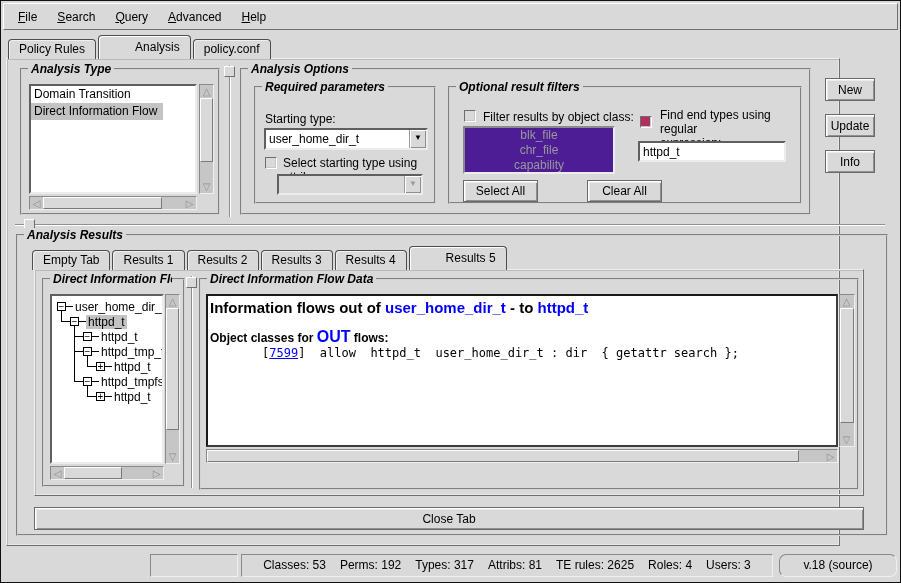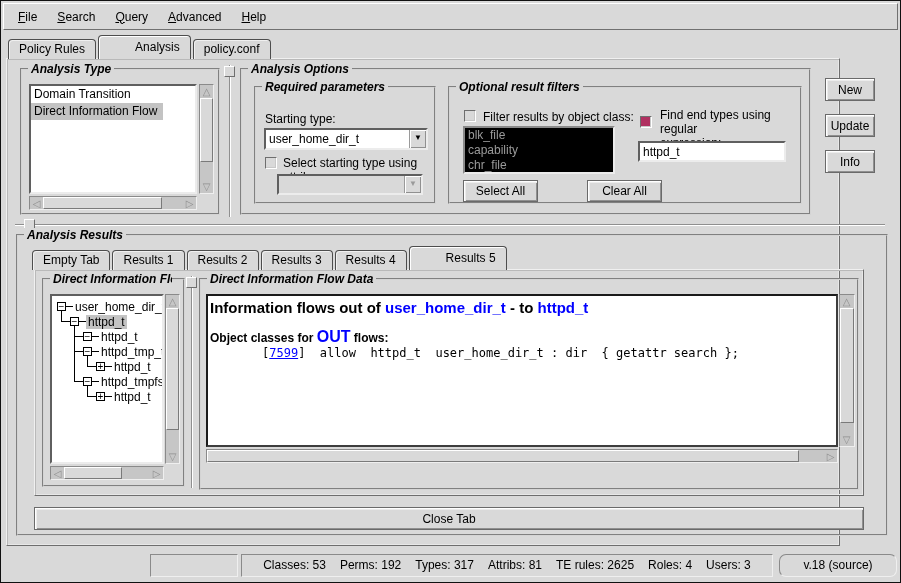--- a/index.html
+++ b/index.html
@@ -19,21 +19,21 @@
   .tab.active { height:24px; line-height:22px; box-shadow:inset 1px 1px 0 #ffffff;padding-left:36px; }
   .content-frame { position:absolute; border:1px solid; border-color:#f0f0f0 #6e6e6e #6e6e6e #f0f0f0; box-shadow:inset 1px 1px 0 #b9b9b9, inset -1px -1px 0 #e8e8e8; }
 
   
   .btn { position:absolute; background:#d9d9d9; border:1px solid #6a6a6a; box-shadow:inset 1px 1px 0 #ffffff, inset 2px 2px 0 #ececec, inset -1px -1px 0 #909090; text-align:center; cursor:default; }
 
   
   .whitebox { position:absolute; background:#ffffff; border:2px solid; border-color:#5f5f5f #ececec #ececec #5f5f5f; overflow:hidden; }
   .lb-item { padding:0 3px; line-height:17px; white-space:nowrap; }
   .lb-item.selected { background:#c3c3c3; display:inline-block; padding-right:6px; }
-  .graybox { position:absolute; background:#000000; border:2px solid; border-color:#8a8a8a #ececec #ececec #8a8a8a; overflow:hidden; color:#9a9a9a; }
+  .graybox { position:absolute; background:#4c1d95; border:2px solid; border-color:#8a8a8a #ececec #ececec #8a8a8a; overflow:hidden; color:#9a9a9a;text-align:center; }
 
   .combo { position:absolute; display:flex; background:#fff; border:2px solid; border-color:#5f5f5f #ececec #ececec #5f5f5f; }
   .combo input { flex:1; min-width:0; border:0; outline:0; background:#fff; font:12px "Liberation Sans", sans-serif; padding:1px 3px; }
   .combo .drop { width:17px; background:#d9d9d9; border-left:1px solid #9a9a9a; box-shadow:inset 1px 1px 0 #fff, inset -1px -1px 0 #909090; text-align:center; font-size:8px; line-height:16px; color:#000; }
   .combo.disabled, .combo.disabled input { background:#d9d9d9; }
   .combo.disabled .drop { color:#9a9a9a; }
 
   .check { position:absolute; width:12px; height:12px; background:#d9d9d9; border:1px solid; border-color:#6e6e6e #ffffff #ffffff #6e6e6e; box-shadow:inset -1px -1px 0 #c8c8c8; }
   .check.on { background:#b03060; }
 
@@ -134,22 +134,22 @@
           <div class="drop">▼</div>
         </div>
       </div>
 
       <div class="groupbox" style="left:206px; top:16px; width:354px; height:118px;">
         <span class="legend">Optional result filters</span>
         <span class="check" style="left:14px; top:22px;"></span>
         <div style="position:absolute; left:33px; top:22px;">Filter results by object class:</div>
         <div class="graybox" style="left:13px; top:38px; width:152px; height:48px;">
           <div class="lb-item" style="line-height:15px;">blk_file</div>
+          <div class="lb-item" style="line-height:15px;">chr_file</div>
           <div class="lb-item" style="line-height:15px;">capability</div>
-          <div class="lb-item" style="line-height:15px;">chr_file</div>
         </div>
         <div class="btn" style="left:13px; top:92px; width:75px; height:22px; line-height:21px;">Select All</div>
         <div class="btn" style="left:95px; top:92px; width:75px; height:22px; line-height:21px;margin-left:42px;">Clear All</div>
         <span class="check on" style="left:190px; top:28px;"></span>
         <div style="position:absolute; left:210px; top:20px; line-height:14px;">
           <div>Find end types using regular</div>
           <div>expression:</div>
         </div>
         <div class="combo" style="left:188px; top:53px; width:148px; height:21px;">
           <input value="httpd_t" style="">

